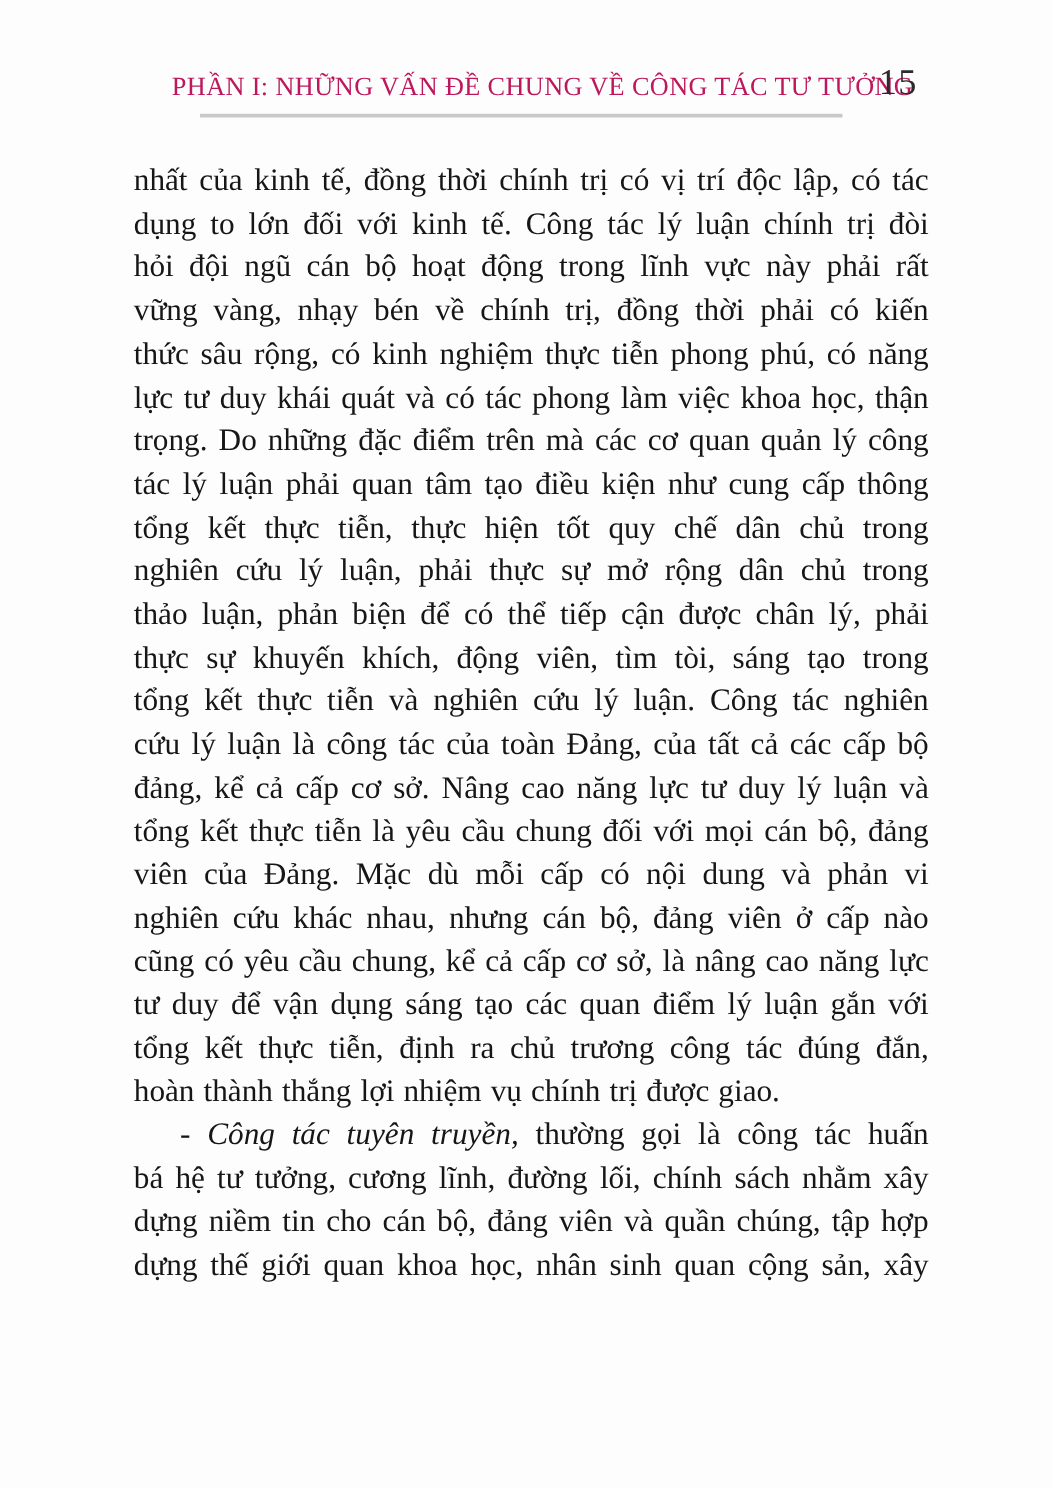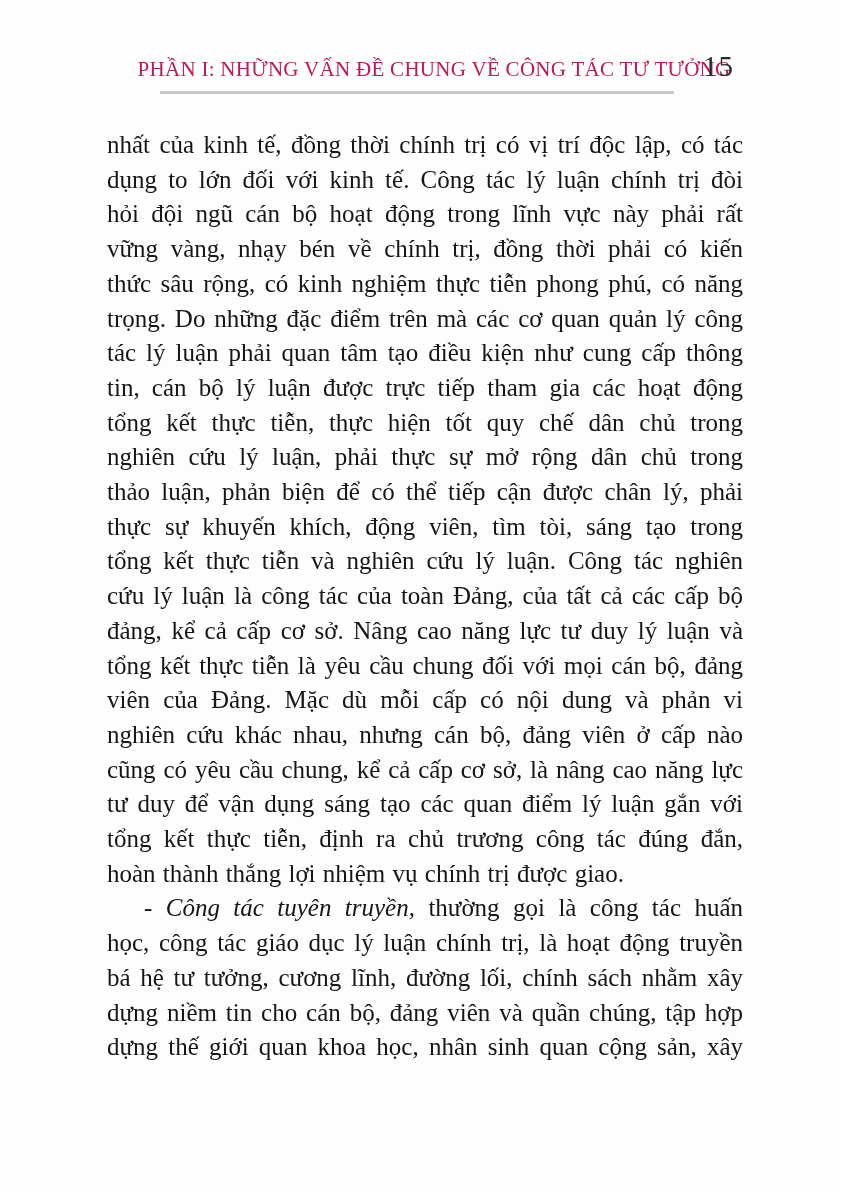--- a/index.html
+++ b/index.html
@@ -70,23 +70,23 @@
 
   <div class="body-text">
 
     <div class="para para1">
       <div class="lines">
           <div class="line">nhất của kinh tế, đồng thời chính trị có vị trí độc lập, có tác</div>
           <div class="line">dụng to lớn đối với kinh tế. Công tác lý luận chính trị đòi</div>
           <div class="line">hỏi đội ngũ cán bộ hoạt động trong lĩnh vực này phải rất</div>
           <div class="line">vững vàng, nhạy bén về chính trị, đồng thời phải có kiến</div>
           <div class="line">thức sâu rộng, có kinh nghiệm thực tiễn phong phú, có năng</div>
+          <div class="line">lực tư duy khái quát và có tác phong làm việc khoa học, thận</div>
           <div class="line">trọng. Do những đặc điểm trên mà các cơ quan quản lý công</div>
           <div class="line">tác lý luận phải quan tâm tạo điều kiện như cung cấp thông</div>
-          <div class="line">tin, cán bộ lý luận được trực tiếp tham gia các hoạt động</div>
           <div class="line">tổng kết thực tiễn, thực hiện tốt quy chế dân chủ trong</div>
           <div class="line">nghiên cứu lý luận, phải thực sự mở rộng dân chủ trong</div>
           <div class="line">thảo luận, phản biện để có thể tiếp cận được chân lý, phải</div>
           <div class="line">thực sự khuyến khích, động viên, tìm tòi, sáng tạo trong</div>
           <div class="line">tổng kết thực tiễn và nghiên cứu lý luận. Công tác nghiên</div>
           <div class="line">cứu lý luận là công tác của toàn Đảng, của tất cả các cấp bộ</div>
           <div class="line">đảng, kể cả cấp cơ sở. Nâng cao năng lực tư duy lý luận và</div>
           <div class="line">tổng kết thực tiễn là yêu cầu chung đối với mọi cán bộ, đảng</div>
           <div class="line">viên của Đảng. Mặc dù mỗi cấp có nội dung và phản vi</div>
           <div class="line">nghiên cứu khác nhau, nhưng cán bộ, đảng viên ở cấp nào</div>
@@ -97,21 +97,20 @@
         </div>
     </div>
 
     <div class="para para2">
       <div class="line indent">
         <span>-</span>
         <span class="italic">Công tác tuyên truyền,</span>
         <span>thường gọi là công tác huấn</span>
       </div>
       <div class="lines">
-          <div class="line">học, công tác giáo dục lý luận chính trị, là hoạt động truyền</div>
           <div class="line">bá hệ tư tưởng, cương lĩnh, đường lối, chính sách nhằm xây</div>
           <div class="line">dựng niềm tin cho cán bộ, đảng viên và quần chúng, tập hợp</div>
           <div class="line">dựng thế giới quan khoa học, nhân sinh quan cộng sản, xây</div>
         </div>
     </div>
 
   </div>
 </div>
 
 </body></html>

